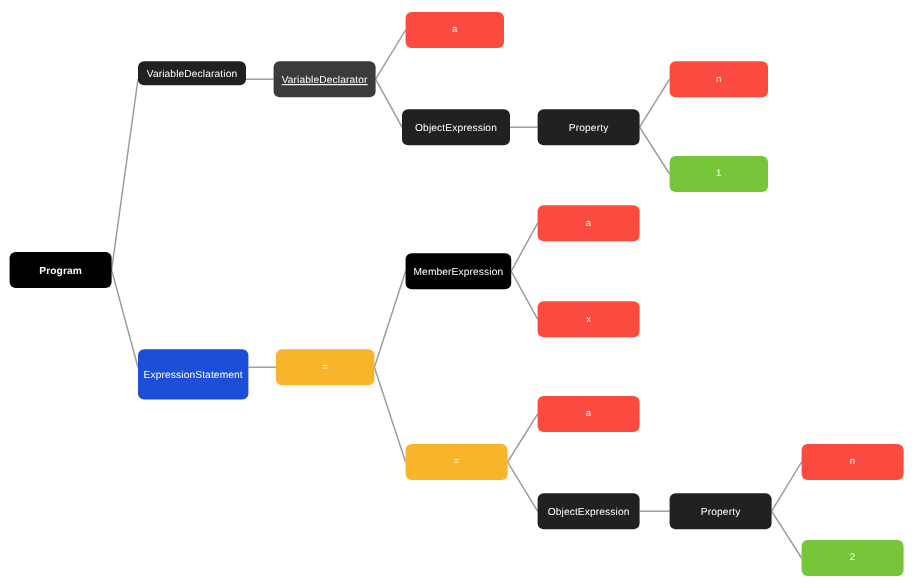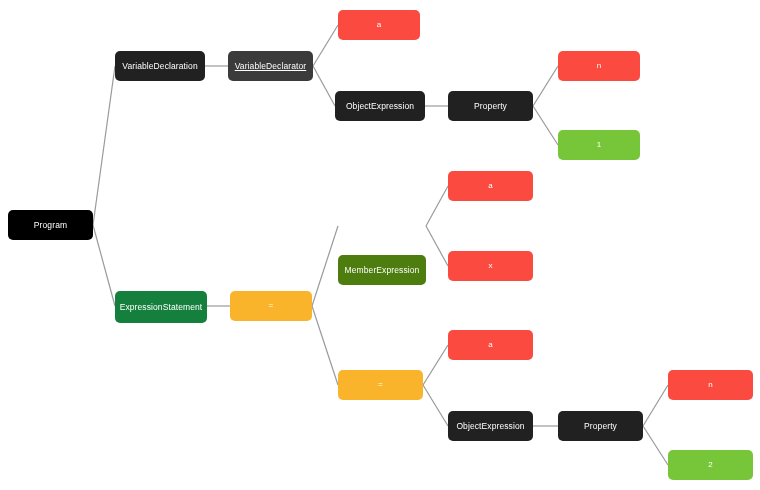--- a/index.html
+++ b/index.html
@@ -65,54 +65,54 @@
       <line x1="312" y1="306" x2="338" y2="385" stroke="#9a9a9a" stroke-width="1.2"></line>
       <line x1="426" y1="226" x2="448" y2="186" stroke="#9a9a9a" stroke-width="1.2"></line>
       <line x1="426" y1="226" x2="448" y2="266" stroke="#9a9a9a" stroke-width="1.2"></line>
       <line x1="423" y1="385" x2="448" y2="345" stroke="#9a9a9a" stroke-width="1.2"></line>
       <line x1="423" y1="385" x2="448" y2="426" stroke="#9a9a9a" stroke-width="1.2"></line>
       <line x1="533" y1="426" x2="558" y2="426" stroke="#9a9a9a" stroke-width="1.2"></line>
       <line x1="643" y1="426" x2="668" y2="385" stroke="#9a9a9a" stroke-width="1.2"></line>
       <line x1="643" y1="426" x2="668" y2="465" stroke="#9a9a9a" stroke-width="1.2"></line>
     </svg>
   <div id="node-layer">
-      <div class="node" style="left: 8px; top: 210px; width: 85px; height: 30px; background: rgb(0, 0, 0); color: rgb(255, 255, 255);">
+      <div class="node" style="left: 8px; top: 210px; width: 85px; height: 30px; background: rgb(0, 0, 0); color: rgb(255, 255, 255); font-weight: bold;">
         <span class="node-label">Program</span>
       </div>
-      <div class="node" style="left: 115px; top: 51px; width: 90px; height: 30px; background: rgb(33, 33, 33); color: rgb(255, 255, 255);">
+      <div class="node" style="left: 115px; top: 51px; width: 90px; height: 20px; background: rgb(33, 33, 33); color: rgb(255, 255, 255);">
         <span class="node-label">VariableDeclaration</span>
       </div>
       <div class="node" style="left: 228px; top: 51px; width: 85px; height: 30px; background: rgb(59, 59, 59); color: rgb(255, 255, 255); text-decoration: underline;">
         <span class="node-label">VariableDeclarator</span>
       </div>
       <div class="node" style="left: 338px; top: 10px; width: 82px; height: 30px; background: rgb(251, 74, 63); color: rgb(255, 255, 255);">
         <span class="node-label n-literal">a</span>
       </div>
       <div class="node" style="left: 335px; top: 91px; width: 90px; height: 30px; background: rgb(33, 33, 33); color: rgb(255, 255, 255);">
         <span class="node-label">ObjectExpression</span>
       </div>
       <div class="node" style="left: 448px; top: 91px; width: 85px; height: 30px; background: rgb(33, 33, 33); color: rgb(255, 255, 255);">
         <span class="node-label">Property</span>
       </div>
       <div class="node" style="left: 558px; top: 51px; width: 82px; height: 30px; background: rgb(251, 74, 63); color: rgb(255, 255, 255);">
         <span class="node-label n-literal">n</span>
       </div>
       <div class="node" style="left: 558px; top: 130px; width: 82px; height: 30px; background: rgb(119, 198, 58); color: rgb(255, 255, 255);">
         <span class="node-label n-literal">1</span>
       </div>
-      <div class="node" style="left: 338px; top: 211px; width: 88px; height: 30px; background: #4d7c0f; color: rgb(255, 255, 255); margin-top: 44px;">
+      <div class="node" style="left: 338px; top: 211px; width: 88px; height: 30px; background: #000000; color: rgb(255, 255, 255);">
         <span class="node-label">MemberExpression</span>
       </div>
       <div class="node" style="left: 448px; top: 171px; width: 85px; height: 30px; background: rgb(251, 74, 63); color: rgb(255, 255, 255);">
         <span class="node-label n-literal">a</span>
       </div>
       <div class="node" style="left: 448px; top: 251px; width: 85px; height: 30px; background: rgb(251, 74, 63); color: rgb(255, 255, 255);">
         <span class="node-label n-literal">x</span>
       </div>
-      <div class="node" style="left: 115px; top: 291px; width: 92px; height: 32px; background: #15803d; color: rgb(255, 255, 255); align-items: center;">
+      <div class="node" style="left: 115px; top: 291px; width: 92px; height: 42px; background: #1d4ed8; color: rgb(255, 255, 255); align-items: center;">
         <span class="node-label">ExpressionStatement</span>
       </div>
       <div class="node" style="left: 230px; top: 291px; width: 82px; height: 30px; background: rgb(249, 180, 43); color: rgb(255, 255, 255);">
         <span class="node-label n-literal">=</span>
       </div>
       <div class="node" style="left: 338px; top: 370px; width: 85px; height: 30px; background: rgb(249, 180, 43); color: rgb(255, 255, 255);">
         <span class="node-label n-literal">=</span>
       </div>
       <div class="node" style="left: 448px; top: 330px; width: 85px; height: 30px; background: rgb(251, 74, 63); color: rgb(255, 255, 255);">
         <span class="node-label n-literal">a</span>

